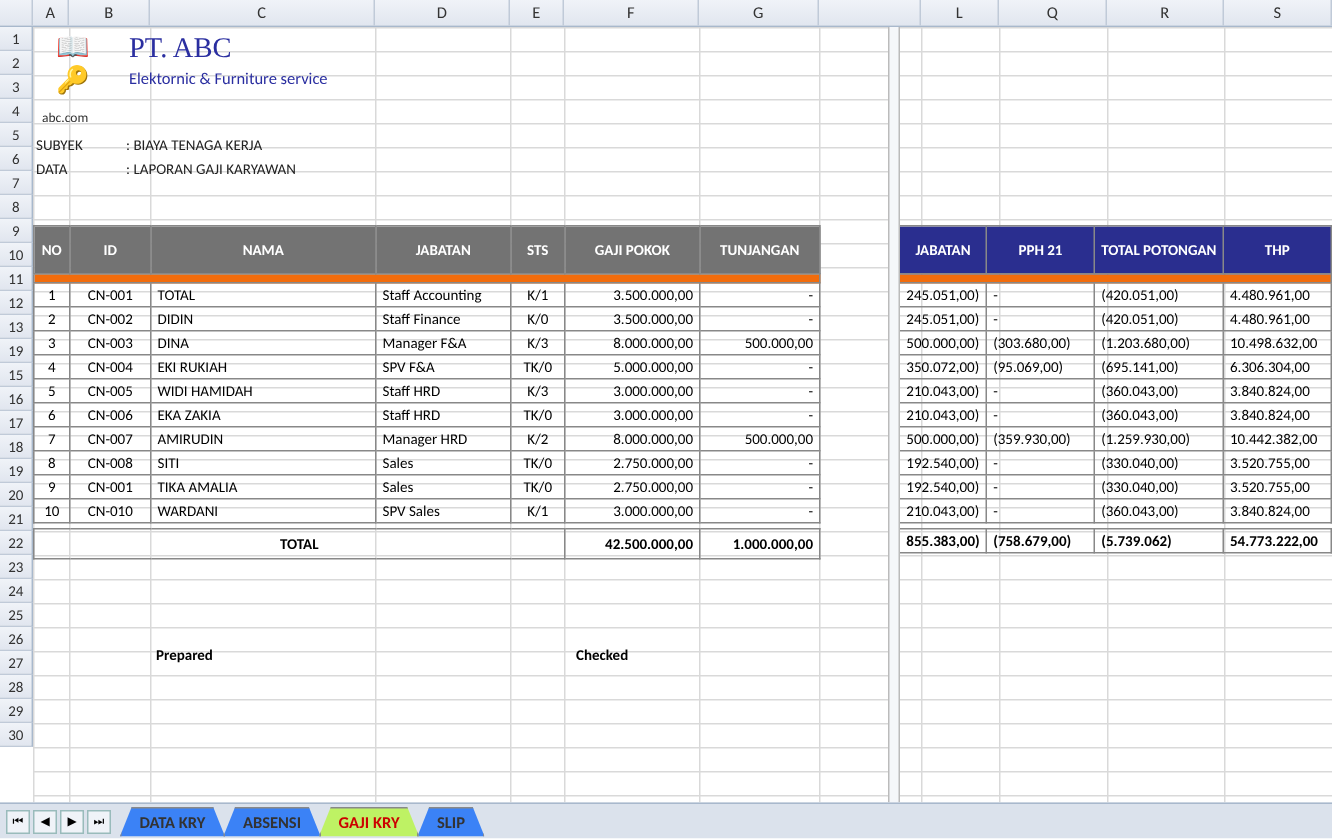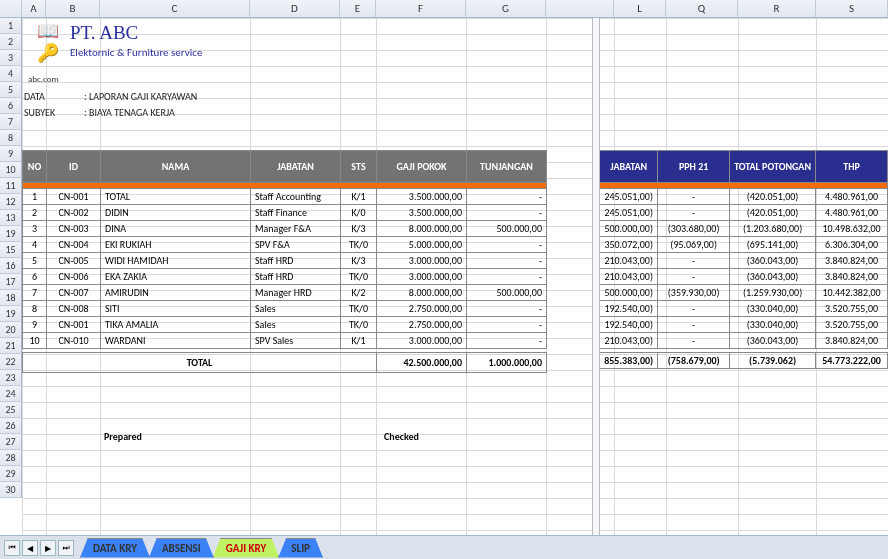--- a/index.html
+++ b/index.html
@@ -8,41 +8,41 @@
 .col-headers { display: flex; height: 18px; background: linear-gradient(#f0f3f8,#e1e6ef); border-bottom: 1px solid #a8b8cc; }
 .col-headers div { border-right: 1px solid #c0cad8; text-align: center; color: #333; font-size: 11px; line-height: 18px; }
 .row-headers { position: absolute; left: 0; top: 18px; width: 22px; }
 .row-headers div { height: 16px; text-align: center; font-size: 10px; color: #333; background: linear-gradient(#f0f3f8,#e1e6ef); border-bottom: 1px solid #c0cad8; border-right: 1px solid #a8b8cc; line-height: 16px; }
 
 .sheet { position: absolute; left: 22px; top: 18px; right: 0; bottom: 24px; overflow: hidden; }
 .grid-bg { position: absolute; inset: 0; }
 .grid-bg .vline { position: absolute; top: 0; bottom: 0; width: 1px; background: #d9d9d9; }
 .grid-bg .hline { position: absolute; left: 0; right: 0; height: 1px; background: #d9d9d9; }
 
-.company-block { position: absolute; left: 48px; top: 4px; }
+.company-block { position: absolute; left: 64px; top: 4px; }
 .company-title { font-family: Georgia, serif; font-size: 19px; color: #2a2ea0; }
 .company-sub { font-size: 11px; color: #2a2ea0; margin-top: 2px; }
 .logo { position: absolute; left: 6px; top: 2px; width: 42px; text-align:center; font-size: 18px; }
 .logo-sub { position: absolute; left: 6px; top: 55px; font-size: 9px; color: #333; }
 
 .meta { position: absolute; left: 2px; top: 70px; font-size: 10px; color: #222; }
 .meta-row { display: flex; height: 16px; align-items: center; }
 .meta-label { width: 60px; }
 .meta-val::before { content: ": "; }
 
 .data-table { position: absolute; left: 0; top: 132px; border-collapse: collapse; font-size: 10px; }
 .data-table th, .data-table td { border: 1px solid #888; padding: 0 4px; height: 16px; white-space: nowrap; }
 .data-table thead tr.hdr1 th { background: #737373; color: #fff; font-weight: bold; height: 32px; }
 .data-table thead tr.hdr2 th { background: #f26c0c; height: 6px; padding: 0; }
 .data-table td.num { text-align: right; }
 .data-table td.ctr { text-align: center; }
 .total-row td { font-weight: bold; height: 20px; }
 
 .right-block { position: absolute; right: 0; top: 132px; border-collapse: collapse; font-size: 10px; }
-.right-block th, .right-block td { border: 1px solid #888; padding: 0 4px; height: 16px; white-space: nowrap; text-align: center; }
+.right-block th, .right-block td { border: 1px solid #888; padding: 0 4px; height: 16px; white-space: nowrap; text-align: left; }
 .right-block thead tr.hdr1 th { background: #2a2e8f; color: #fff; font-weight: bold; height: 32px; text-align: center; }
 .right-block thead tr.hdr2 th { background: #f26c0c; height: 6px; padding: 0; }
 
 .sign-row { position: absolute; left: 82px; top: 412px; font-size: 10px; font-weight: bold; }
 .sign-check { position: absolute; left: 362px; top: 412px; font-size: 10px; font-weight: bold; }
 
 .tab-bar { position: absolute; left: 0; right: 0; bottom: 0; height: 24px; background: #dbe2ec; display: flex; align-items: center; padding-left: 4px; border-top: 1px solid #a8b8cc; }
 .tab-nav { display: flex; gap: 2px; margin-right: 6px; }
 .tab-nav button { width: 16px; height: 16px; background: #f0f3f8; border: 1px solid #9bb; font-size: 8px; cursor: pointer; }
 .tab { padding: 3px 12px; font-size: 11px; background: #fff; border: 1px solid #888; border-bottom: none; margin-right: -1px; clip-path: polygon(8px 0, calc(100% - 8px) 0, 100% 100%, 0 100%); cursor: pointer; }
@@ -154,26 +154,26 @@
 
   <div class="logo">📖<br>🔑</div>
   <div class="logo-sub">abc.com</div>
   <div class="company-block">
     <div class="company-title">PT. ABC</div>
     <div class="company-sub">Elektornic &amp; Furniture  service</div>
   </div>
 
   <div class="meta">
     <div class="meta-row">
+        <span class="meta-label">SUBYEK</span>
+        <span class="meta-val">BIAYA TENAGA KERJA</span>
+      </div>
+    <div class="meta-row">
         <span class="meta-label">DATA</span>
         <span class="meta-val">LAPORAN GAJI KARYAWAN</span>
-      </div>
-    <div class="meta-row">
-        <span class="meta-label">SUBYEK</span>
-        <span class="meta-val">BIAYA TENAGA KERJA</span>
       </div>
   </div>
 
   <table class="data-table">
     <thead>
       <tr class="hdr1">
         <th style="width:24px">NO</th>
         <th style="width:54px">ID</th>
         <th style="width:150px">NAMA</th>
         <th style="width:90px">JABATAN</th>

